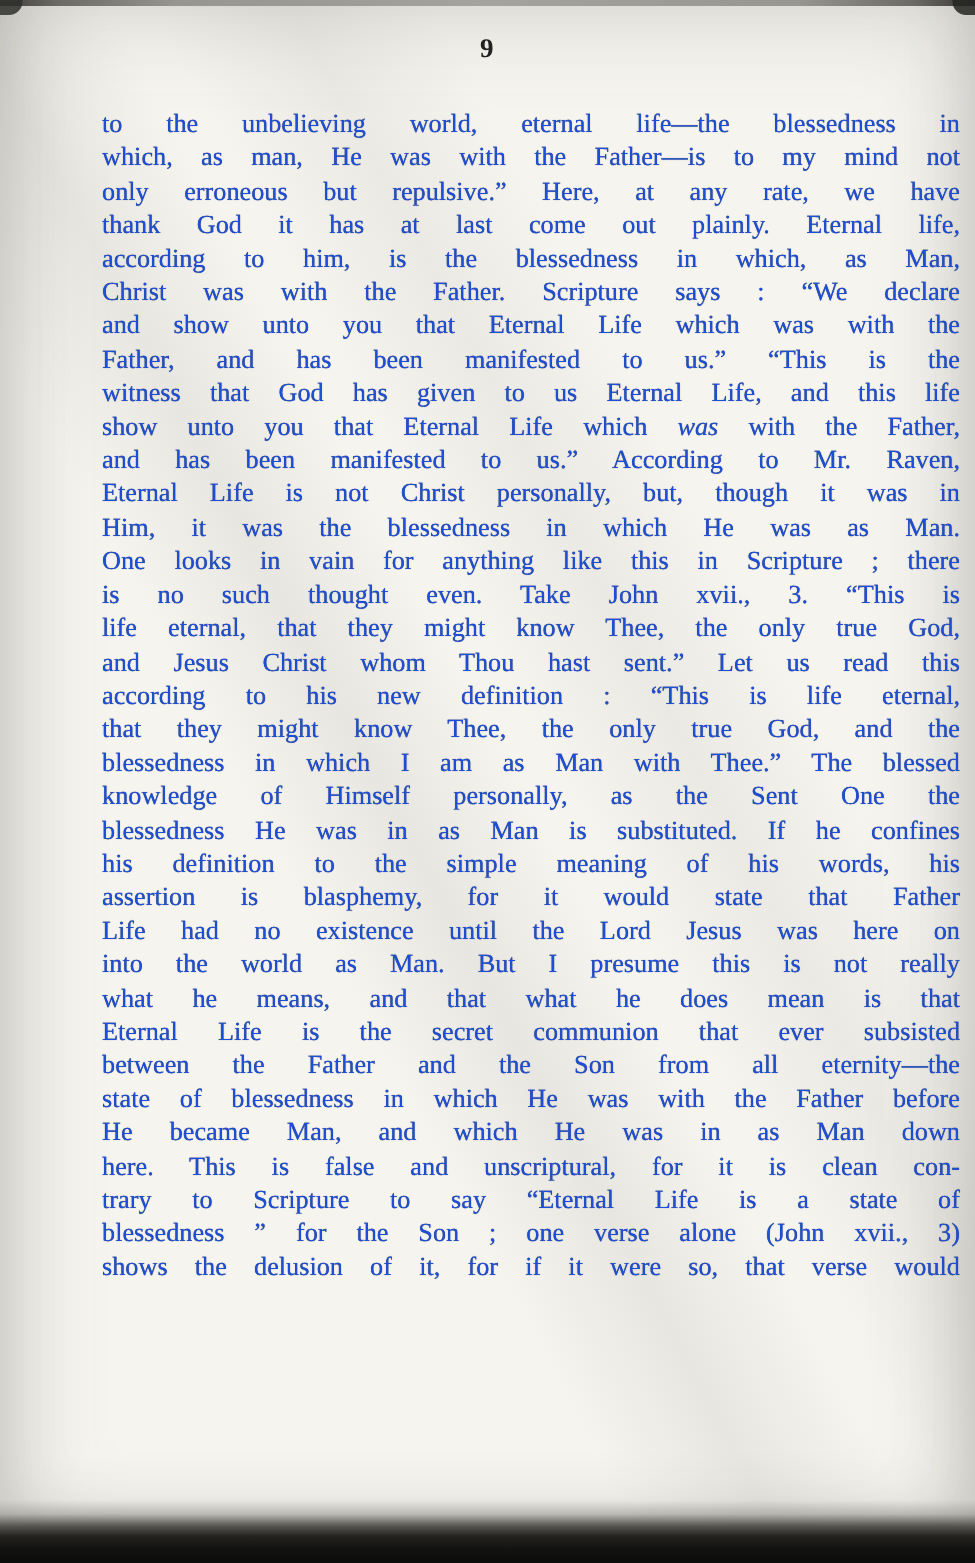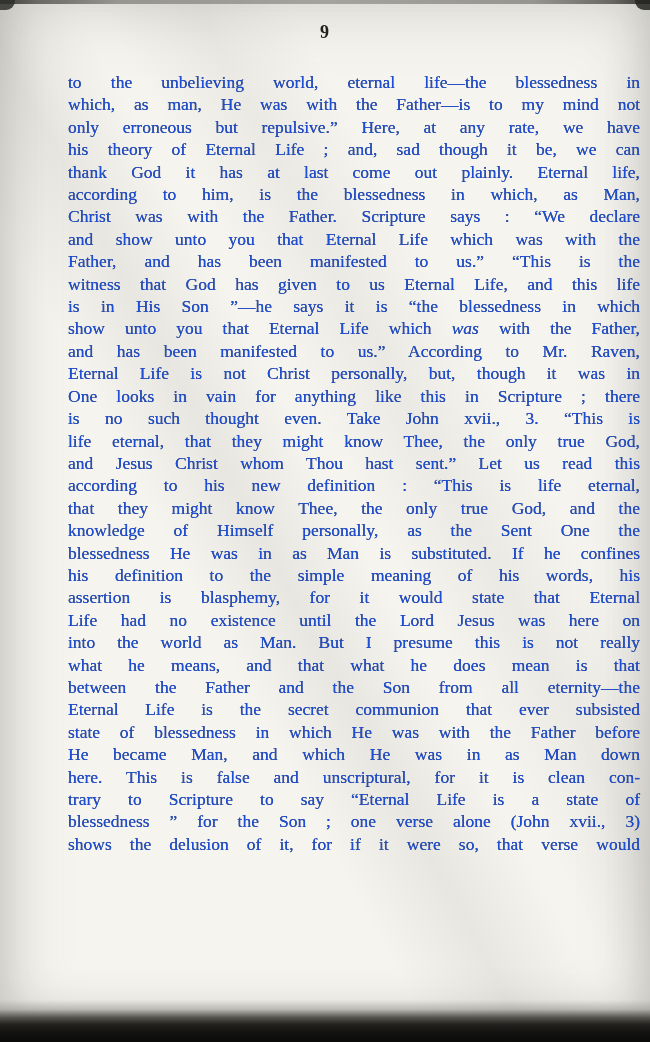--- a/index.html
+++ b/index.html
@@ -64,46 +64,46 @@
 <div class="scan">
   <div class="edge-top"></div>
   <div class="corner corner-tl"></div>
   <div class="corner corner-tr"></div>
   <div class="watermark"></div>
   <div class="page-number">9</div>
   <div class="body-text">
       <div class="line">to the unbelieving world, eternal life—the blessedness in</div>
       <div class="line">which, as man, He was with the Father—is to my mind not</div>
       <div class="line">only erroneous but repulsive.”  Here, at any rate, we have</div>
-      <div class="line">his theory of Eternal Life ; and, sad though it be, we can</div>
       <div class="line">thank God it has at last come out plainly.  Eternal life,</div>
       <div class="line">according to him, is the blessedness in which, as Man,</div>
       <div class="line">Christ was with the Father.  Scripture says : “We declare</div>
       <div class="line">and show unto you that Eternal Life which was with the</div>
       <div class="line">Father, and has been manifested to us.”  “This is the</div>
       <div class="line">witness that God has given to us Eternal Life, and this life</div>
-      <div class="line">is in His Son ”—he says it is “the blessedness in which</div>
       <div class="line">show unto you that Eternal Life which <i>was</i> with the Father,</div>
       <div class="line">and has been manifested to us.”  According to Mr. Raven,</div>
       <div class="line">Eternal Life is not Christ personally, but, though it was in</div>
+      <div class="line">Him, it was the blessedness in which He was as Man.</div>
       <div class="line">One looks in vain for anything like this in Scripture ; there</div>
       <div class="line">is no such thought even.  Take John xvii., 3. “This is</div>
       <div class="line">life eternal, that they might know Thee, the only true God,</div>
       <div class="line">and Jesus Christ whom Thou hast sent.”  Let us read this</div>
       <div class="line">according to his new definition : “This is life eternal,</div>
       <div class="line">that they might know Thee, the only true God, and the</div>
+      <div class="line">blessedness in which I am as Man with Thee.”  The blessed</div>
       <div class="line">knowledge of Himself personally, as the Sent One the</div>
       <div class="line">blessedness He was in as Man is substituted.  If he confines</div>
       <div class="line">his definition to the simple meaning of his words, his</div>
-      <div class="line">assertion is blasphemy, for it would state that Eternal</div>
+      <div class="line">assertion is blasphemy, for it would state that Father</div>
       <div class="line">Life had no existence until the Lord Jesus was here on</div>
       <div class="line">into the world as Man.  But I presume this is not really</div>
       <div class="line">what he means, and that what he does mean is that</div>
+      <div class="line">Eternal Life is the secret communion that ever subsisted</div>
       <div class="line">between the Father and the Son from all eternity—the</div>
-      <div class="line">Eternal Life is the secret communion that ever subsisted</div>
       <div class="line">state of blessedness in which He was with the Father before</div>
       <div class="line">He became Man, and which He was in as Man down</div>
       <div class="line">here.  This is false and unscriptural, for it is clean con-</div>
       <div class="line">trary to Scripture to say “Eternal Life is a state of</div>
       <div class="line">blessedness ” for the Son ; one verse alone (John xvii., 3)</div>
       <div class="line">shows the delusion of it, for if it were so, that verse would</div>
     </div>
   <div class="edge-bottom"></div>
 </div>
 

